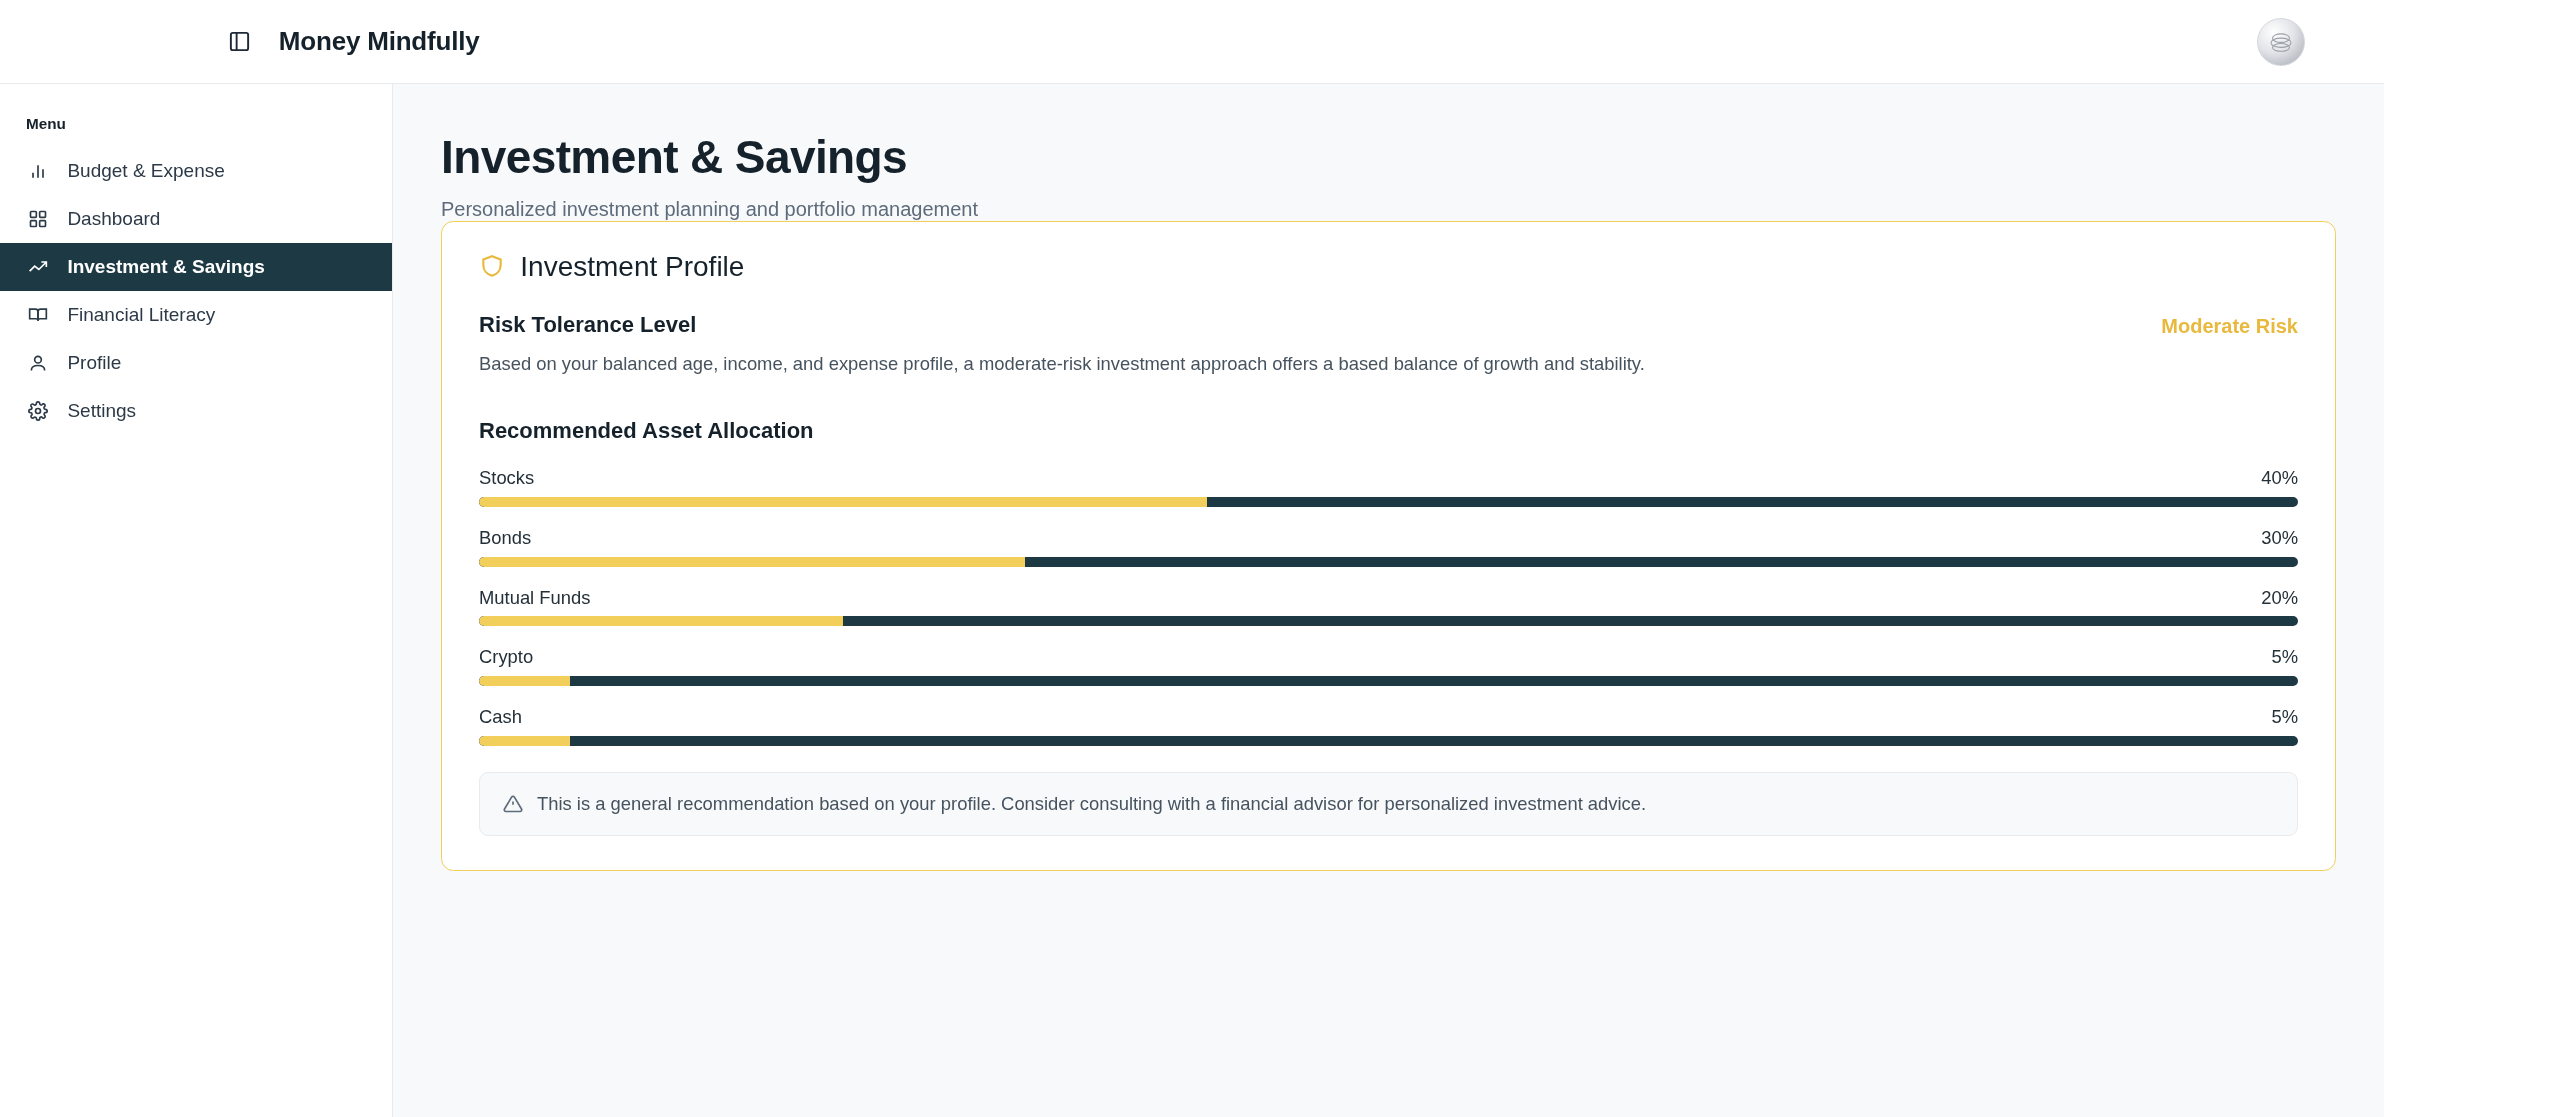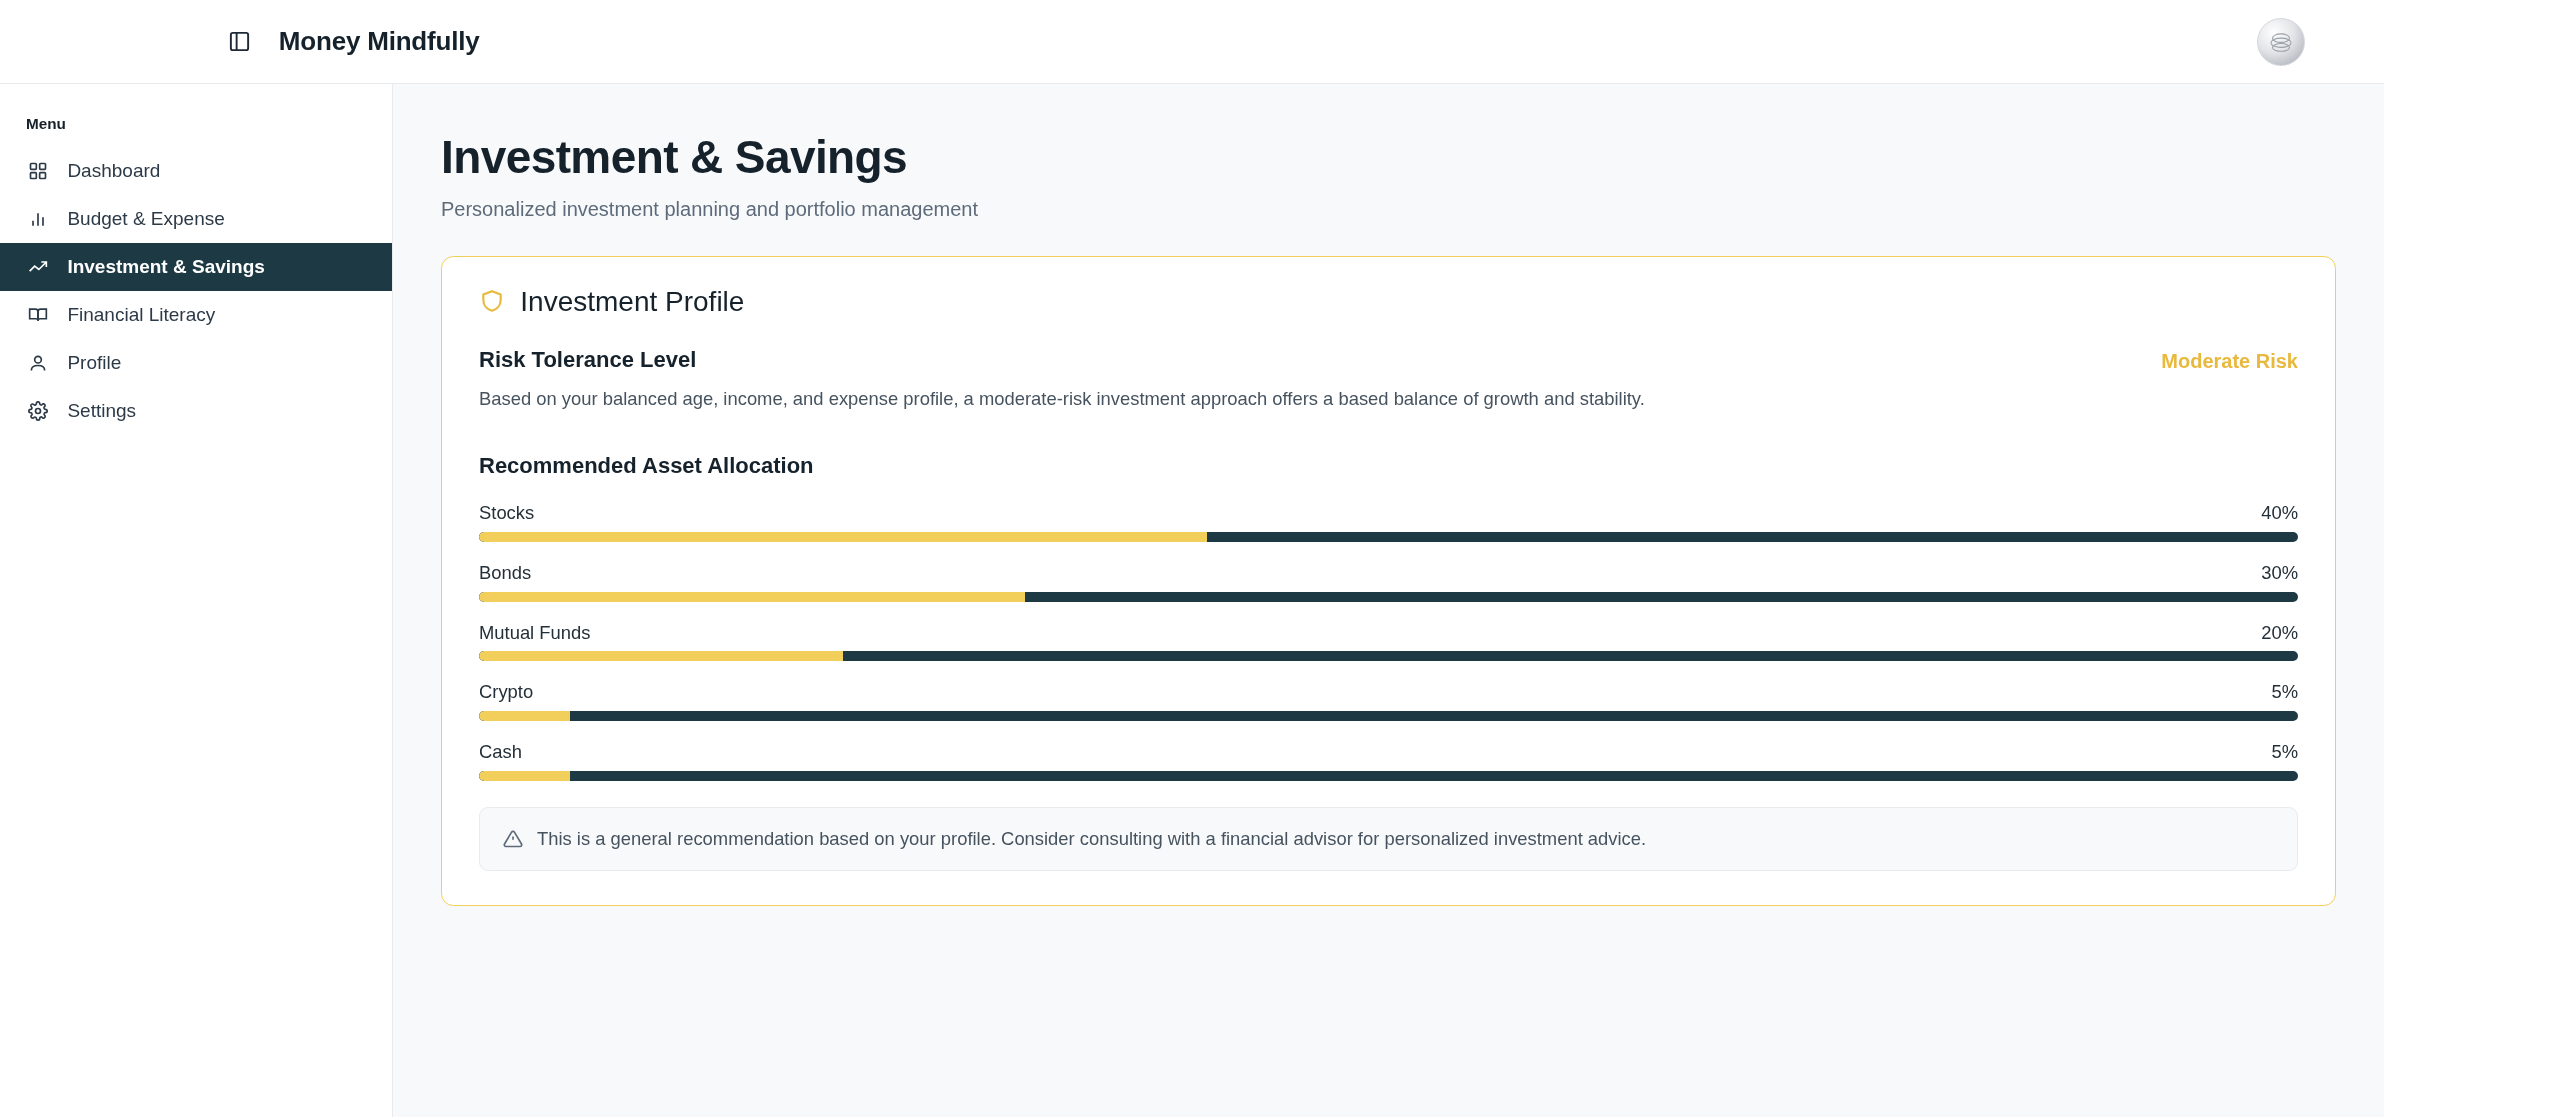--- a/index.html
+++ b/index.html
@@ -95,21 +95,20 @@
   .page-title {
     font-size: 46px;
     font-weight: bold;
     color: #15212b;
     letter-spacing: -0.6px;
     margin-bottom: 14px;
   }
   .page-sub {
     font-size: 20px;
     color: #5d6b7a;
-    margin-bottom: 35px;
   }
 
   .card {
     background: #ffffff;
     border: 0.8px solid #f2cf5a;
     border-radius: 12.3px;
     padding: 29px 37px 34px 37px;
   }
   .card-head {
     display: flex;
@@ -208,38 +207,38 @@
   </div>
 
   <div class="body">
 
     <div class="sidebar">
       <div class="menu-label">Menu</div>
 
       <div class="nav-item">
         <span class="nav-ico">
           <svg width="20" height="20" viewBox="0 0 24 24" fill="none" stroke="currentColor" stroke-width="2">
+            <line x1="6" y1="20" x2="6" y2="14"></line>
+            <line x1="12" y1="20" x2="12" y2="5"></line>
+            <line x1="18" y1="20" x2="18" y2="10"></line>
+          </svg>
+        </span>
+        <span>Budget &amp; Expense</span>
+      </div>
+
+      <div class="nav-item">
+        <span class="nav-ico">
+          <svg width="20" height="20" viewBox="0 0 24 24" fill="none" stroke="currentColor" stroke-width="2">
             <rect x="3" y="3" width="7" height="7" rx="1"></rect>
             <rect x="14" y="3" width="7" height="7" rx="1"></rect>
             <rect x="3" y="14" width="7" height="7" rx="1"></rect>
             <rect x="14" y="14" width="7" height="7" rx="1"></rect>
           </svg>
         </span>
         <span>Dashboard</span>
-      </div>
-
-      <div class="nav-item">
-        <span class="nav-ico">
-          <svg width="20" height="20" viewBox="0 0 24 24" fill="none" stroke="currentColor" stroke-width="2">
-            <line x1="6" y1="20" x2="6" y2="14"></line>
-            <line x1="12" y1="20" x2="12" y2="5"></line>
-            <line x1="18" y1="20" x2="18" y2="10"></line>
-          </svg>
-        </span>
-        <span>Budget &amp; Expense</span>
       </div>
 
       <div class="nav-item active">
         <span class="nav-ico">
           <svg width="20" height="20" viewBox="0 0 24 24" fill="none" stroke="currentColor" stroke-width="2">
             <polyline points="2,17 8,11 13,15 22,6"></polyline>
             <polyline points="16,6 22,6 22,12"></polyline>
           </svg>
         </span>
         <span>Investment &amp; Savings</span>

